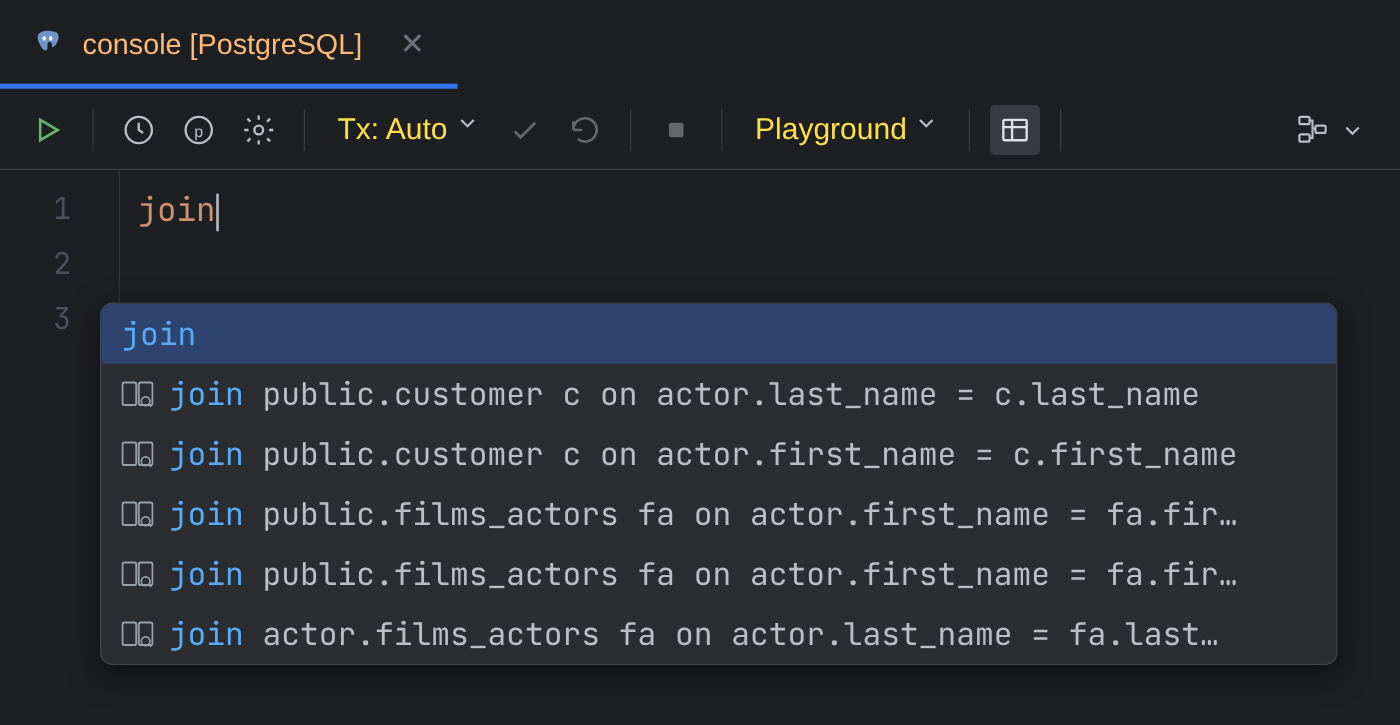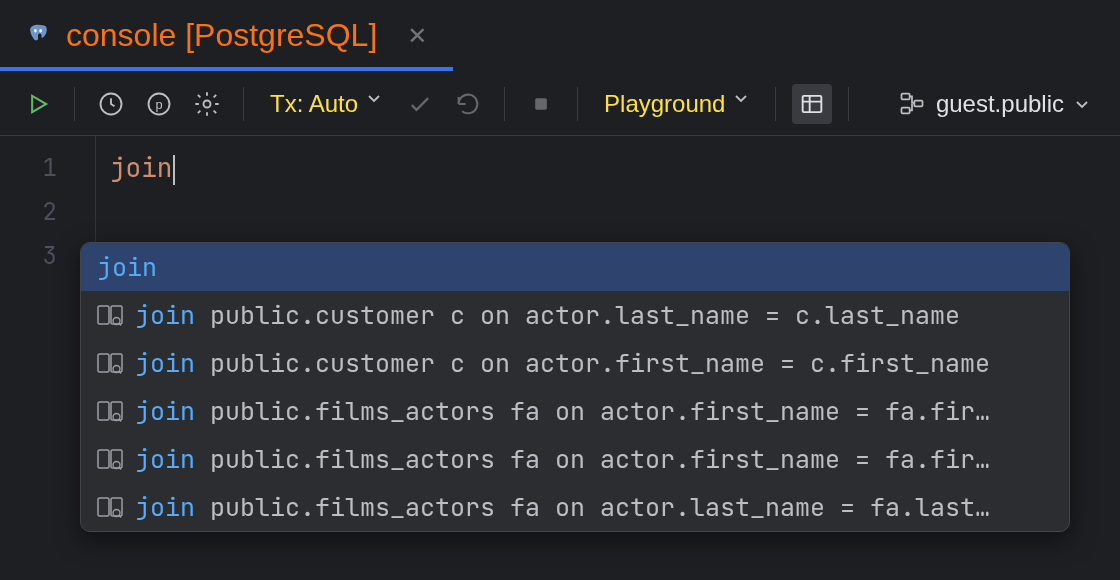--- a/index.html
+++ b/index.html
@@ -34,22 +34,22 @@
       right: 0;
       height: 4px;
       background: #3574f0;
     }
     .tab-icon {
       width: 28px;
       height: 28px;
       flex-shrink: 0;
     }
     .tab-title {
-      font-size: 32px;
-      color: #f97316;
+      font-size: 23px;
+      color: #fdba74;
     }
     .tab-close {
       font-size: 24px;
       color: #6f737a;
       cursor: pointer;
       padding: 4px 8px;
       margin-left: 8px;
     }
     .toolbar {
       height: 64px;
@@ -267,21 +267,20 @@
       </svg>
   </span>
   <span class="tb-sep"></span>
   <span class="schema-selector">
     <svg width="28" height="28" viewBox="0 0 24 24">
         <rect x="3" y="3" width="7" height="5" rx="1" fill="none" stroke="#bcbec4" stroke-width="1.5"></rect>
         <rect x="3" y="15" width="7" height="5" rx="1" fill="none" stroke="#bcbec4" stroke-width="1.5"></rect>
         <rect x="14" y="9" width="7" height="5" rx="1" fill="none" stroke="#bcbec4" stroke-width="1.5"></rect>
         <path d="M10 5.5h2V11h2M10 17.5h2V12" fill="none" stroke="#bcbec4" stroke-width="1.5"></path>
       </svg>
-    <span class="schema-text">guest.public</span>
     <svg class="chevron" viewBox="0 0 16 16">
         <path d="M3 6l5 5 5-5" fill="none" stroke="#bcbec4" stroke-width="1.8"></path>
       </svg>
   </span>
 </div>
 
 <div class="editor">
   <div class="gutter">
     <div class="line-num">1</div>
     <div class="line-num">2</div>
@@ -332,16 +331,16 @@
         </svg>
       <span class="ci-text"><span class="ci-join">join</span><span> public.films_actors fa on actor.first_name = fa.fir…</span></span>
     </div>
     <div class="completion-item">
       <svg class="ci-icon" viewBox="0 0 26 22">
           <rect x="1" y="2" width="11" height="18" rx="1.5" fill="none" stroke="#9aa0a6" stroke-width="1.5"></rect>
           <rect x="14" y="2" width="11" height="18" rx="1.5" fill="none" stroke="#9aa0a6" stroke-width="1.5"></rect>
           <circle cx="19.5" cy="17" r="3.5" fill="none" stroke="#9aa0a6" stroke-width="1.3"></circle>
           <path d="M21.5 19l2.5 2.5" stroke="#9aa0a6" stroke-width="1.3"></path>
         </svg>
-      <span class="ci-text"><span class="ci-join">join</span><span> public.films_actors fa on actor.last_name = fa.last…</span></span>
+      <span class="ci-text"><span class="ci-join">join</span><span> actor.films_actors fa on actor.last_name = fa.last…</span></span>
     </div>
   </div>
 </div>
 
 </body></html>

